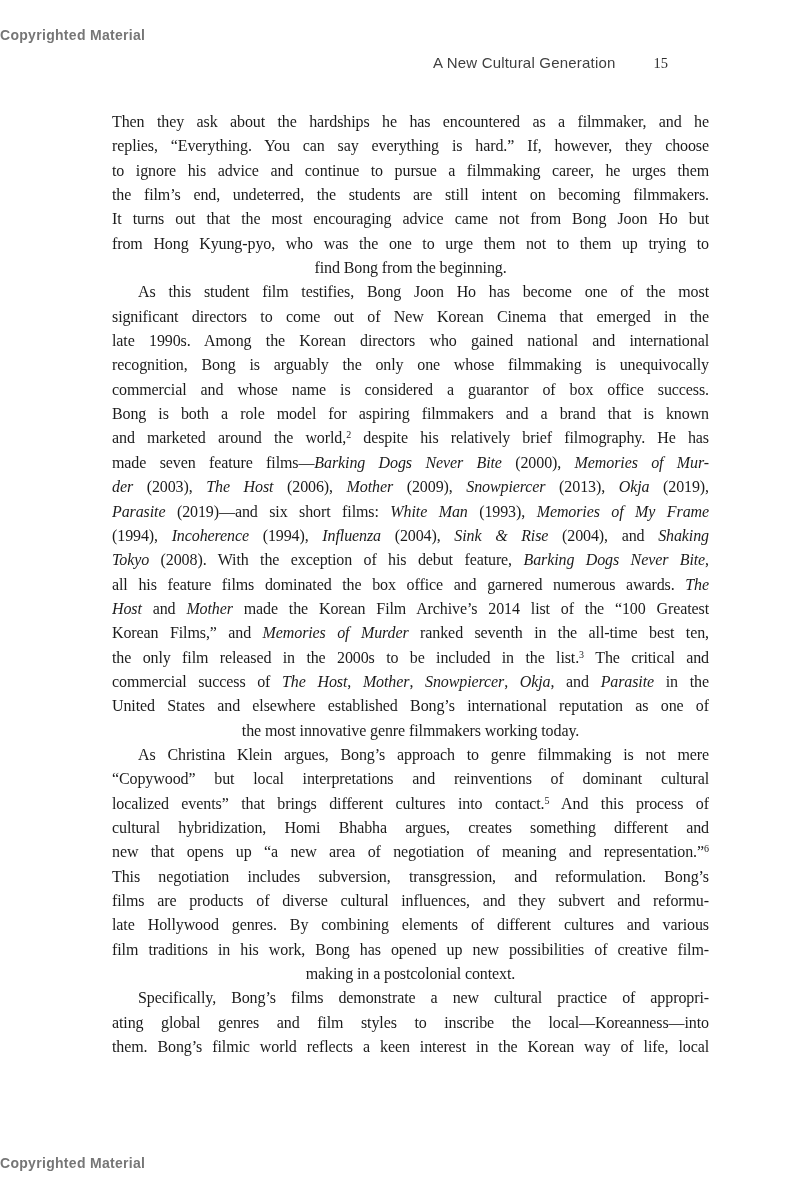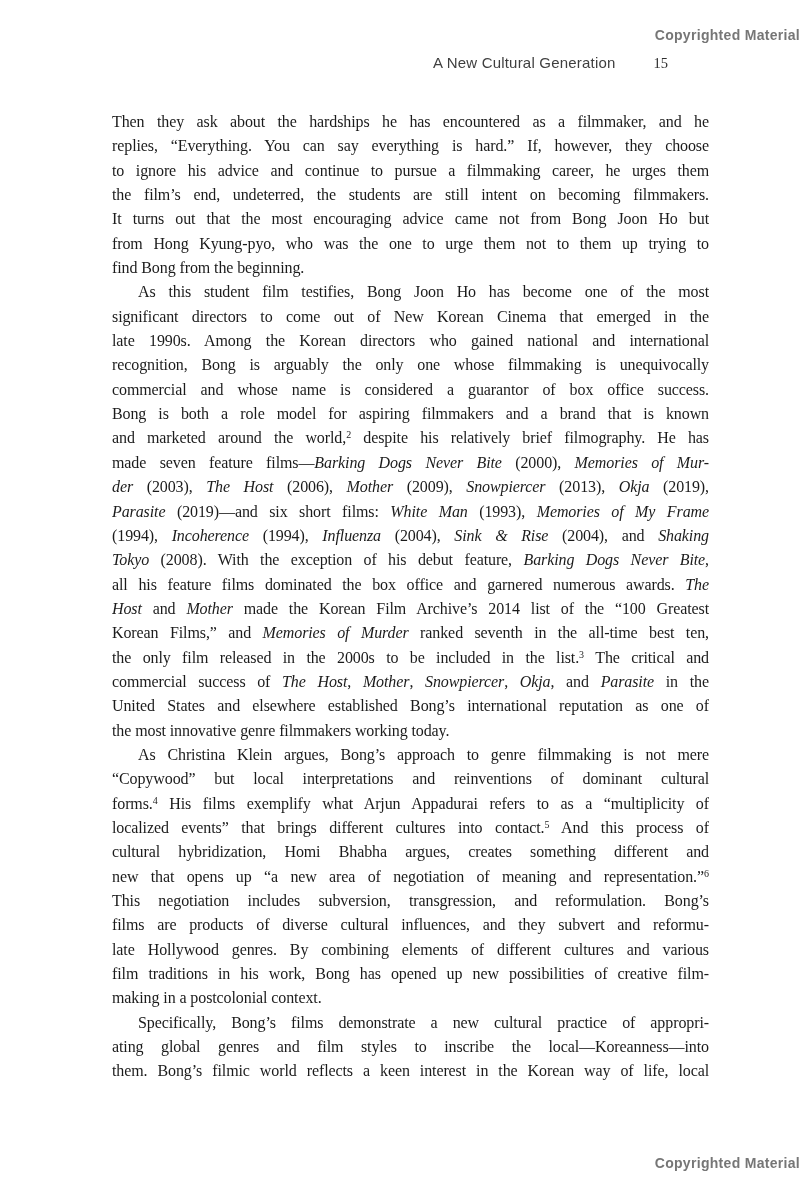--- a/index.html
+++ b/index.html
@@ -6,21 +6,21 @@
     --wm:#767676; --runhead:#3f3f3f; --body:#1b1b1b; --pagenum:#2e2e2e; --bg:#ffffff;
     --lh:24.35px;
   }
   *{margin:0;padding:0;box-sizing:border-box;}
   html,body{background:#fff;}
   .page{
     position:relative;width:800px;height:1200px;background:var(--bg);
     overflow:hidden;font-family:"Liberation Serif","DejaVu Serif",serif;
   }
   .watermark{
-    position:absolute;left:0;width:100%;text-align:right;
+    position:absolute;left:0;width:100%;text-align:left;
     font-family:"Liberation Sans","DejaVu Sans",sans-serif;
     font-weight:bold;font-size:14px;letter-spacing:.3px;color:var(--wm);
   }
   .watermark.top{top:27px;}
   .watermark.bottom{top:1155px;}
   .runhead-row{
     position:absolute;top:54px;left:0;width:668px;
     display:flex;justify-content:flex-end;align-items:baseline;gap:38px;
   }
   .runhead{
@@ -30,21 +30,21 @@
   .pagenum{
     font-family:"Liberation Serif","DejaVu Serif",serif;
     font-size:14.5px;color:var(--pagenum);
   }
   .textblock{
     position:absolute;left:112px;top:110px;width:597px;
     font-size:16px;line-height:var(--lh);color:var(--body);
     letter-spacing:-0.1px;
   }
   .line{
-    height:var(--lh);overflow:hidden;text-align:left;
+    height:var(--lh);overflow:hidden;text-align:center;
   }
   .line.full{
     text-align:justify;text-align-last:justify;
   }
   .line.full::after{
     content:"";display:inline-block;width:100%;height:0;
   }
   .line.indent{text-indent:26px;}
   .it{font-style:italic;}
   sup.fn{font-size:10px;line-height:0;vertical-align:5px;letter-spacing:0;}
@@ -82,21 +82,20 @@
       <div class="line full"><span class="it">Tokyo</span><span> (2008). With the exception of his debut feature, </span><span class="it">Barking Dogs Never Bite</span><span>,</span></div>
       <div class="line full"><span>all his feature films dominated the box office and garnered numerous awards. </span><span class="it">The</span></div>
       <div class="line full"><span class="it">Host</span><span> and </span><span class="it">Mother</span><span> made the Korean Film Archive’s 2014 list of the “100 Greatest</span></div>
       <div class="line full"><span>Korean Films,” and </span><span class="it">Memories of Murder</span><span> ranked seventh in the all-time best ten,</span></div>
       <div class="line full"><span>the only film released in the 2000s to be included in the list.</span><sup class="fn">3</sup><span> The critical and</span></div>
       <div class="line full"><span>commercial success of </span><span class="it">The Host</span><span>, </span><span class="it">Mother</span><span>, </span><span class="it">Snowpiercer</span><span>, </span><span class="it">Okja</span><span>, and </span><span class="it">Parasite</span><span> in the</span></div>
       <div class="line full"><span>United States and elsewhere established Bong’s international reputation as one of</span></div>
       <div class="line"><span>the most innovative genre filmmakers working today.</span></div>
       <div class="line full indent"><span>As Christina Klein argues, Bong’s approach to genre filmmaking is not mere</span></div>
       <div class="line full"><span>“Copywood” but local interpretations and reinventions of dominant cultural</span></div>
-      <div class="line full"><span>forms.</span><sup class="fn">4</sup><span> His films exemplify what Arjun Appadurai refers to as a “multiplicity of</span></div>
       <div class="line full"><span>localized events” that brings different cultures into contact.</span><sup class="fn">5</sup><span> And this process of</span></div>
       <div class="line full"><span>cultural hybridization, Homi Bhabha argues, creates something different and</span></div>
       <div class="line full"><span>new that opens up “a new area of negotiation of meaning and representation.”</span><sup class="fn">6</sup></div>
       <div class="line full"><span>This negotiation includes subversion, transgression, and reformulation. Bong’s</span></div>
       <div class="line full"><span>films are products of diverse cultural influences, and they subvert and reformu-</span></div>
       <div class="line full"><span>late Hollywood genres. By combining elements of different cultures and various</span></div>
       <div class="line full"><span>film traditions in his work, Bong has opened up new possibilities of creative film-</span></div>
       <div class="line"><span>making in a postcolonial context.</span></div>
       <div class="line full indent"><span>Specifically, Bong’s films demonstrate a new cultural practice of appropri-</span></div>
       <div class="line full"><span>ating global genres and film styles to inscribe the local—Koreanness—into</span></div>

